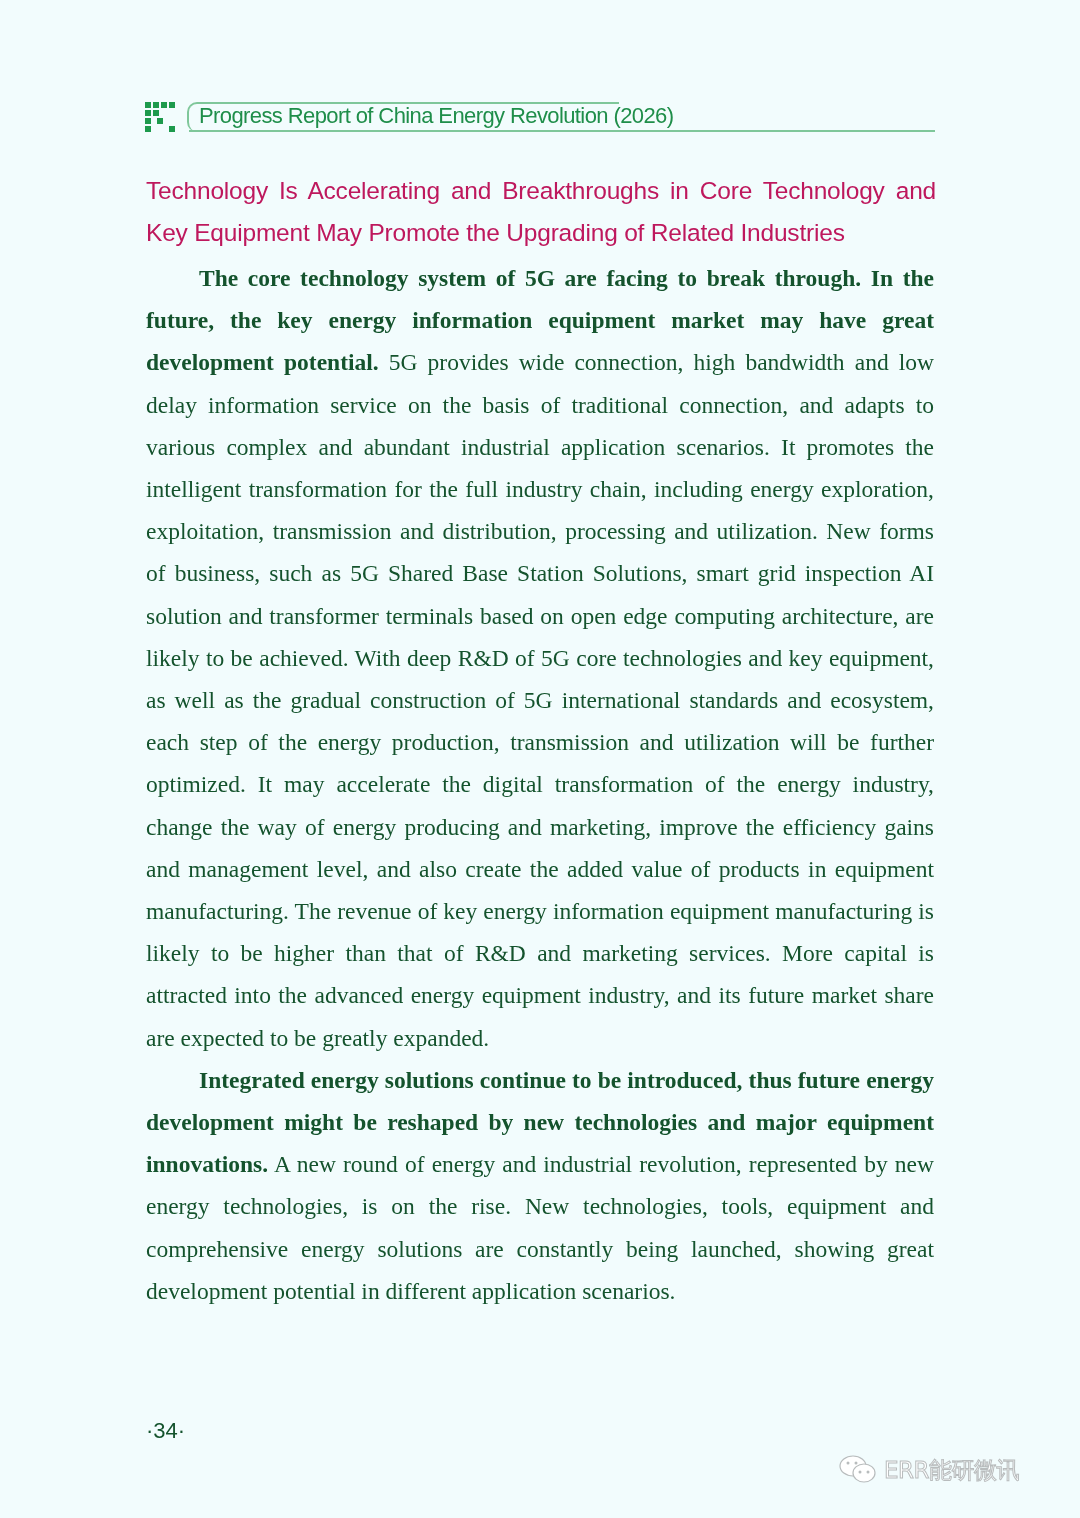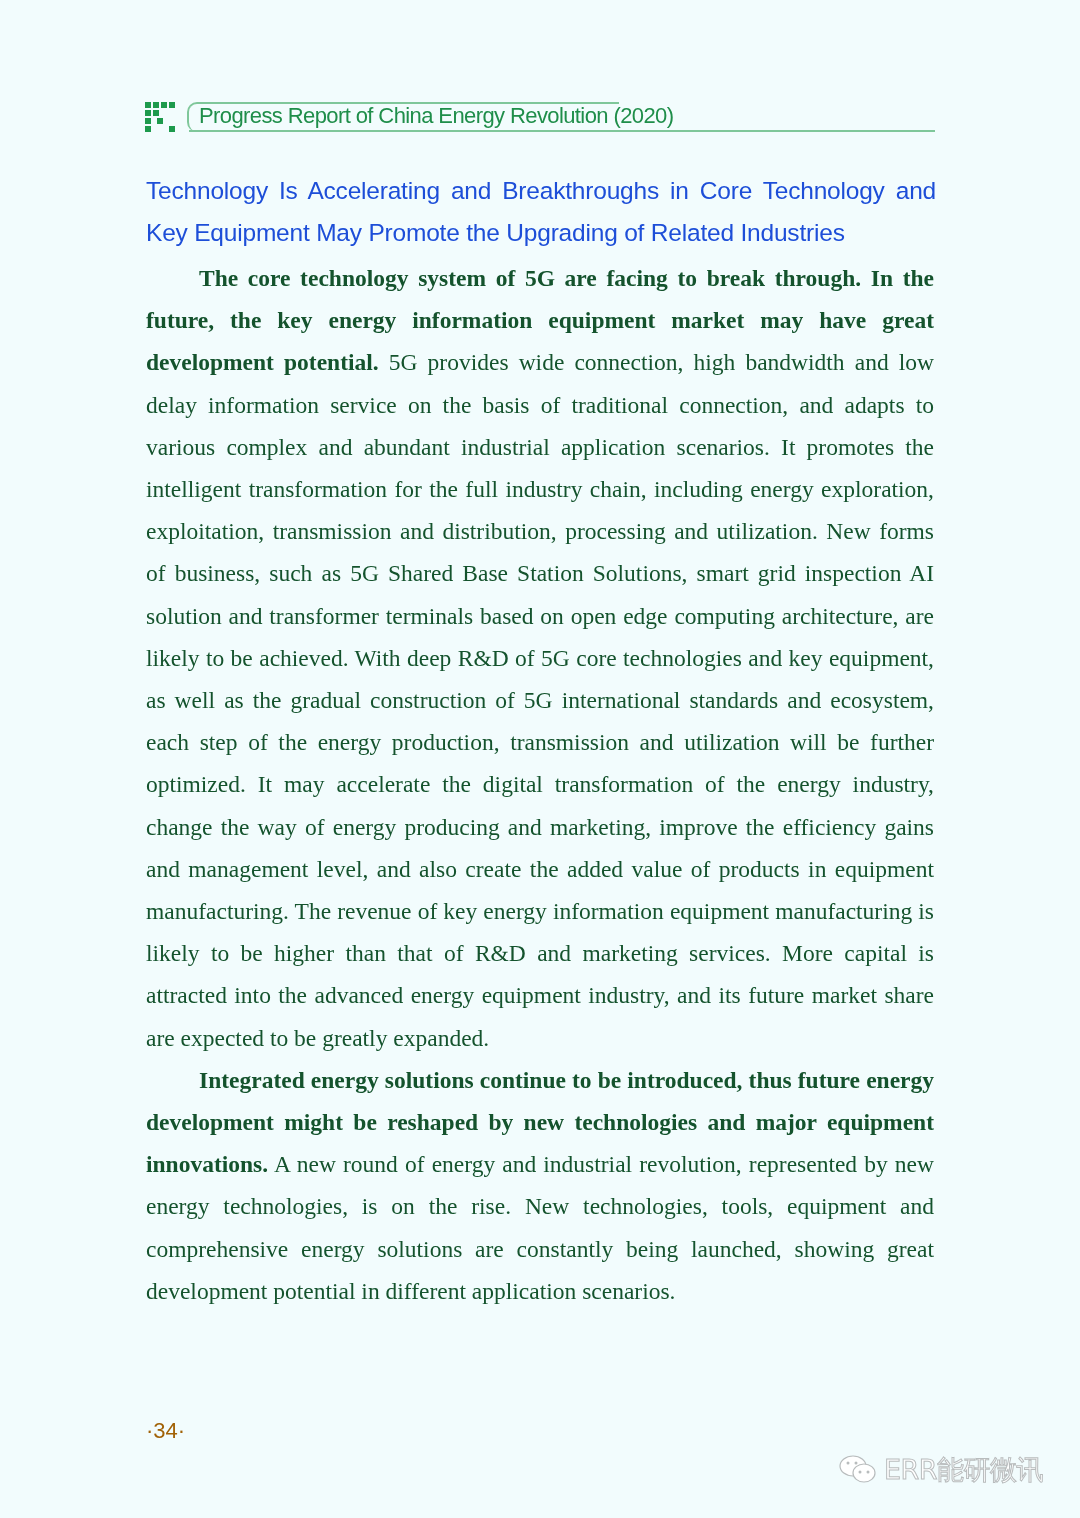--- a/index.html
+++ b/index.html
@@ -3,47 +3,47 @@
 <meta charset="utf-8">
 <style>
   html, body { margin:0; padding:0; }
   body { width:1080px; height:1518px; background:#f2fcfd; position:relative; overflow:hidden; }
   .header { position:absolute; left:145px; top:100px; width:790px; height:36px; }
   .logo { position:absolute; left:0; top:2px; width:32px; height:30px; }
   .logo span { position:absolute; width:6px; height:6px; background:#1d9a4c; }
   .title-box { position:absolute; left:42px; top:2px; height:28px; border:2px solid #7fc79a; border-right:none; border-bottom:none; border-radius:10px 0 0 10px; width:430px; }
   .header-title { position:absolute; left:54px; top:3px; font-family:"Liberation Sans", sans-serif; font-size:22px; color:#1f8e4a; letter-spacing:-0.6px; white-space:nowrap; }
   .header-rule { position:absolute; left:44px; top:30px; width:746px; height:2px; background:#7fc79a; }
-  .section-heading { position:absolute; left:146px; top:170px; width:790px; font-family:"Liberation Sans", sans-serif; font-size:24.5px; line-height:42px; color:#1d4ed8; text-align:justify; text-align-last:left; letter-spacing:-0.2px; }
+  .section-heading { position:absolute; left:146px; top:170px; width:790px; font-family:"Liberation Sans", sans-serif; font-size:24.5px; line-height:42px; color:#be185d; text-align:justify; text-align-last:left; letter-spacing:-0.2px; }
   .body-text { position:absolute; left:146px; top:257px; width:788px; font-family:"Liberation Serif", serif; font-size:23.5px; line-height:42.2px; color:#14532d; text-align:justify; }
   .body-text p { margin:0; text-indent:53px; }
   .body-text b { font-weight:bold; }
-  .page-number { position:absolute; left:146px; top:1418px; font-family:"Liberation Sans", sans-serif; font-size:22px; color:#a16207; }
+  .page-number { position:absolute; left:146px; top:1418px; font-family:"Liberation Sans", sans-serif; font-size:22px; color:#14532d; }
   .watermark { position:absolute; left:838px; top:1452px; height:36px; display:flex; align-items:center; }
   .wm-icon { width:40px; height:34px; position:relative; }
-  .wm-text { font-family:"DejaVu Sans", sans-serif; font-size:27px; color:#fff; -webkit-text-stroke:1px #b8bcbd; margin-left:6px; letter-spacing:-0.5px; }
+  .wm-text { font-family:"DejaVu Sans", sans-serif; font-size:23px; color:#fff; -webkit-text-stroke:1px #b8bcbd; margin-left:6px; letter-spacing:-0.5px; }
 </style>
 </head>
 <body>
 
 <div class="header">
   <div class="logo">
     <span style="left:0;top:0"></span>
       <span style="left:8px;top:0"></span>
       <span style="left:16px;top:0"></span>
       <span style="left:24px;top:0"></span>
     <span style="left:0;top:8px"></span>
       <span style="left:8px;top:8px"></span>
     <span style="left:0;top:16px"></span>
       <span style="left:12px;top:16px"></span>
     <span style="left:0;top:24px"></span>
       <span style="left:24px;top:24px"></span>
   </div>
   <div class="title-box"></div>
-  <div class="header-title">Progress Report of China Energy Revolution (2020)</div>
+  <div class="header-title">Progress Report of China Energy Revolution (2026)</div>
   <div class="header-rule"></div>
 </div>
 
 <div class="section-heading">Technology Is Accelerating and Breakthroughs in Core Technology and Key Equipment May Promote the Upgrading of Related Industries</div>
 
 <div class="body-text">
   <p><b>The core technology system of 5G are facing to break through. In the future, the key energy information equipment market may have great development potential.</b><span> 5G provides wide connection, high bandwidth and low delay information service on the basis of traditional connection, and adapts to various complex and abundant industrial application scenarios. It promotes the intelligent transformation for the full industry chain, including energy exploration, exploitation, transmission and distribution, processing and utilization. New forms of business, such as 5G Shared Base Station Solutions, smart grid inspection AI solution and transformer terminals based on open edge computing architecture, are likely to be achieved. With deep R&amp;D of 5G core technologies and key equipment, as well as the gradual construction of 5G international standards and ecosystem, each step of the energy production, transmission and utilization will be further optimized. It may accelerate the digital transformation of the energy industry, change the way of energy producing and marketing, improve the efficiency gains and management level, and also create the added value of products in equipment manufacturing. The revenue of key energy information equipment manufacturing is likely to be higher than that of R&amp;D and marketing services. More capital is attracted into the advanced energy equipment industry, and its future market share are expected to be greatly expanded.</span></p>
   <p><b>Integrated energy solutions continue to be introduced, thus future energy development might be reshaped by new technologies and major equipment innovations.</b><span> A new round of energy and industrial revolution, represented by new energy technologies, is on the rise. New technologies, tools, equipment and comprehensive energy solutions are constantly being launched, showing great development potential in different application scenarios.</span></p>
 </div>
 

